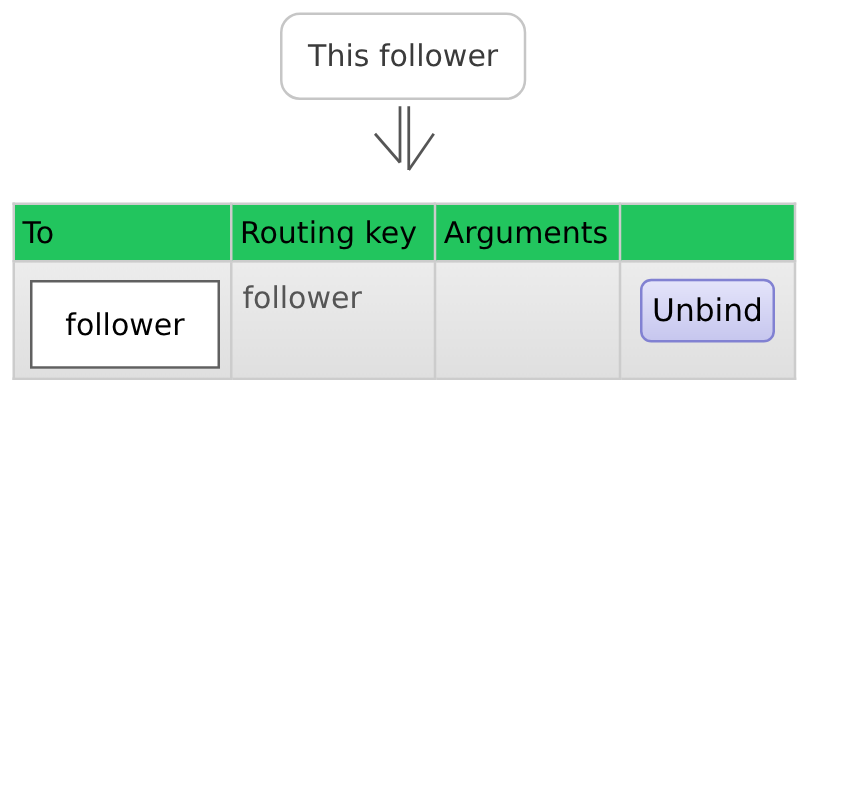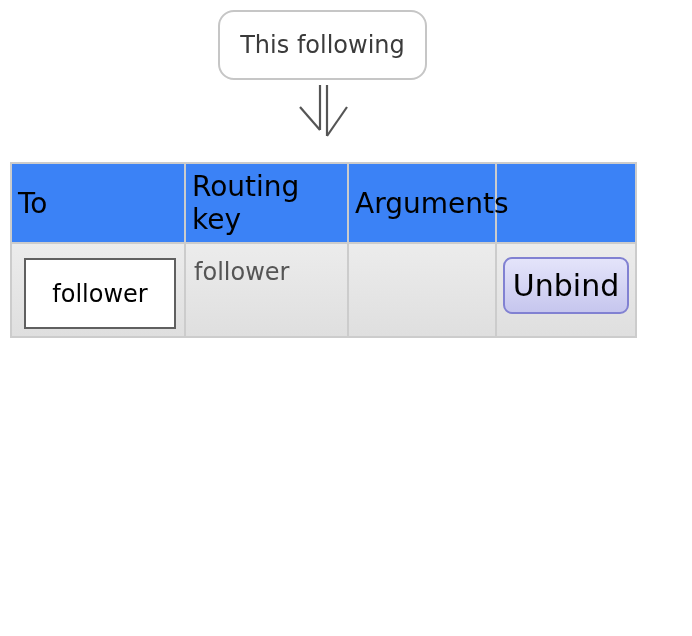--- a/index.html
+++ b/index.html
@@ -48,25 +48,25 @@
     table-layout: fixed;
     width: 625px;
     margin-top: 22px;
   }
   table.bindings th,
   table.bindings td {
     border: 2px solid #cccccc;
     margin: 0;
   }
   table.bindings th {
-    background: #3b82f6;
+    background: #22c55e;
     font-weight: normal;
-    font-size: 28px;
+    font-size: 24px;
     color: #000000;
-    height: 58px;
+    height: 46px;
     padding: 6px;
     text-align: left;
   }
   th.col-to { text-align: center; }
   tr.row-odd td  { background: linear-gradient(#ececec, #dfdfdf); }
   tr.row-even td { background: linear-gradient(#f7f7f7, #ffffff); }
 
   td { height: 94px; vertical-align: top; }
 
   td.cell-to { padding: 0; }
@@ -93,37 +93,37 @@
     padding: 14px 8px 8px 8px;
     font-size: 24px;
     color: #555555;
   }
   td.cell-action {
     text-align: center;
     padding-top: 13px;
   }
   .unbind-btn {
     font-family: "DejaVu Sans", "Liberation Sans", sans-serif;
-    font-size: 30px;
+    font-size: 25px;
     color: #000000;
     padding: 9px 8px;
     min-width: 97px;
     border: 2px solid #8181d2;
     border-radius: 9px;
     background: linear-gradient(#e4e4fa, #c6c6ee);
     cursor: pointer;
   }
 </style>
 </head>
 <body>
 
 <div class="wrap">
 
   <div class="diagram">
-    <div class="exchange-box">This following</div>
+    <div class="exchange-box">This follower</div>
     <div class="arrow-wrap">
       <svg width="52" height="56" viewBox="0 0 52 56" fill="none" stroke="#555555" stroke-width="2.2">
         <line x1="23" y1="1" x2="23" y2="46"></line>
         <line x1="30" y1="1" x2="30" y2="52"></line>
         <line x1="3" y1="23" x2="23" y2="46"></line>
         <line x1="50" y1="23" x2="30" y2="52"></line>
       </svg>
     </div>
   </div>
 

